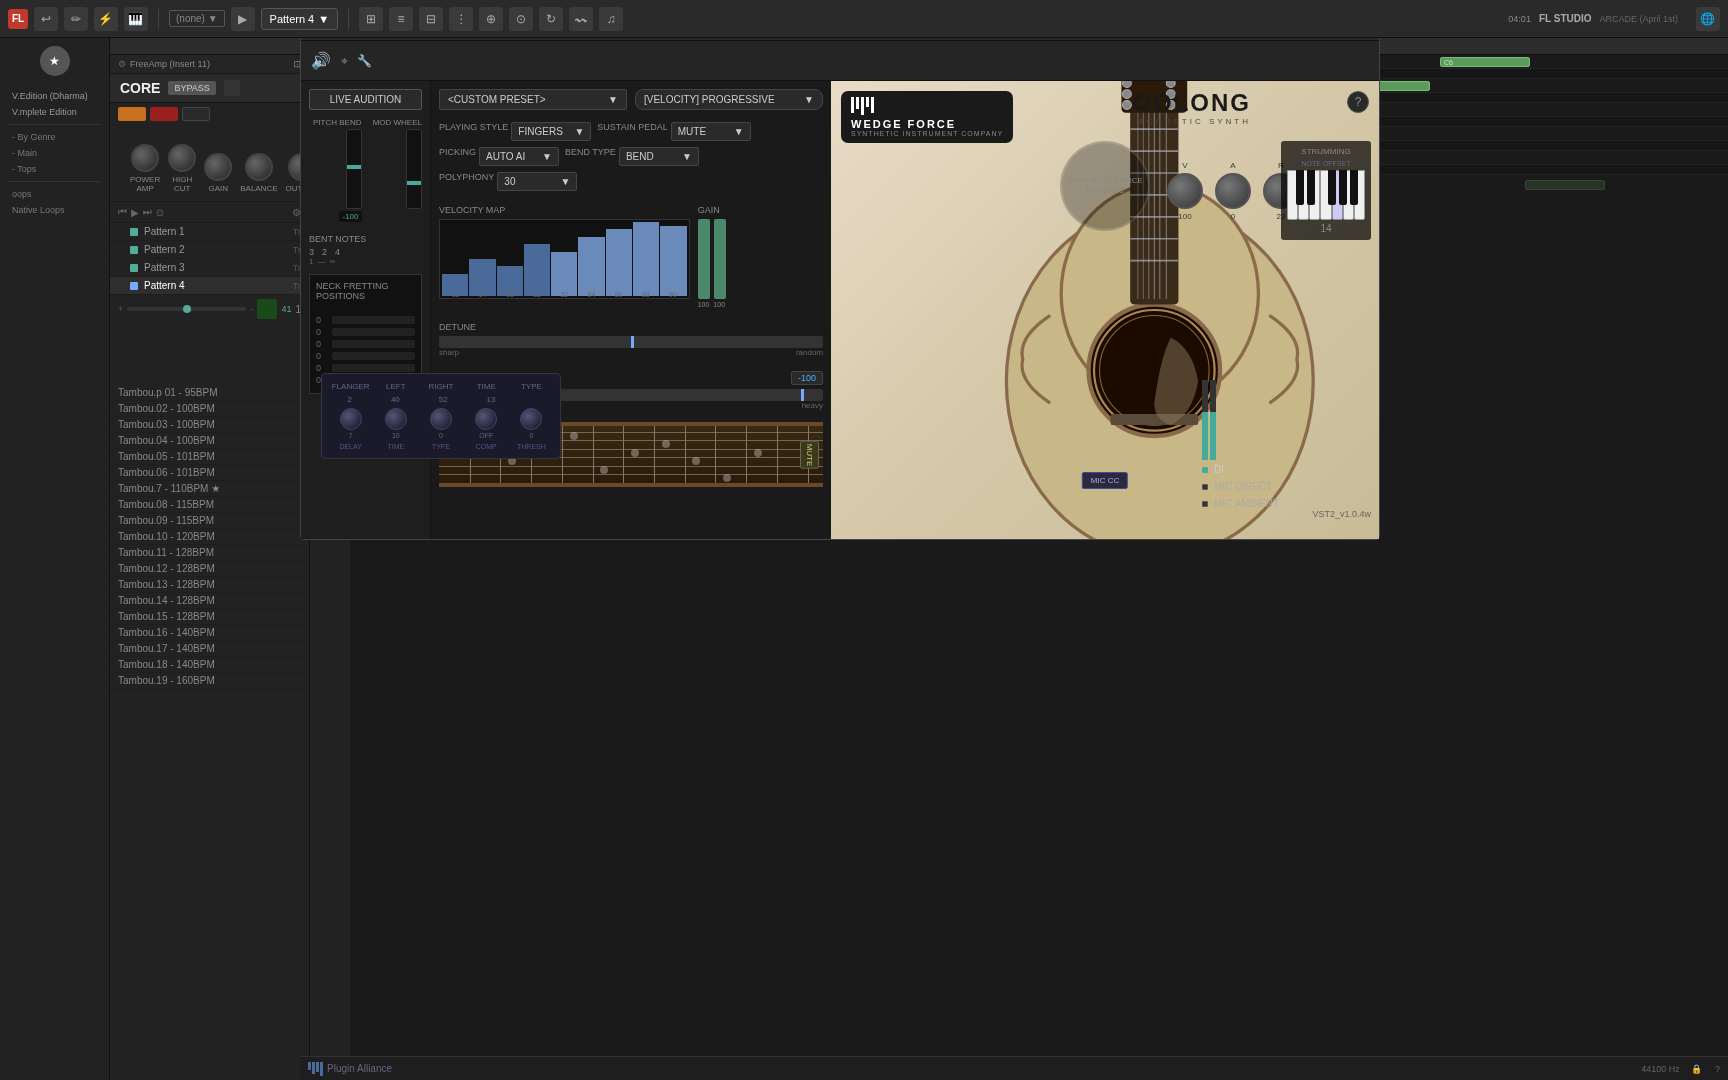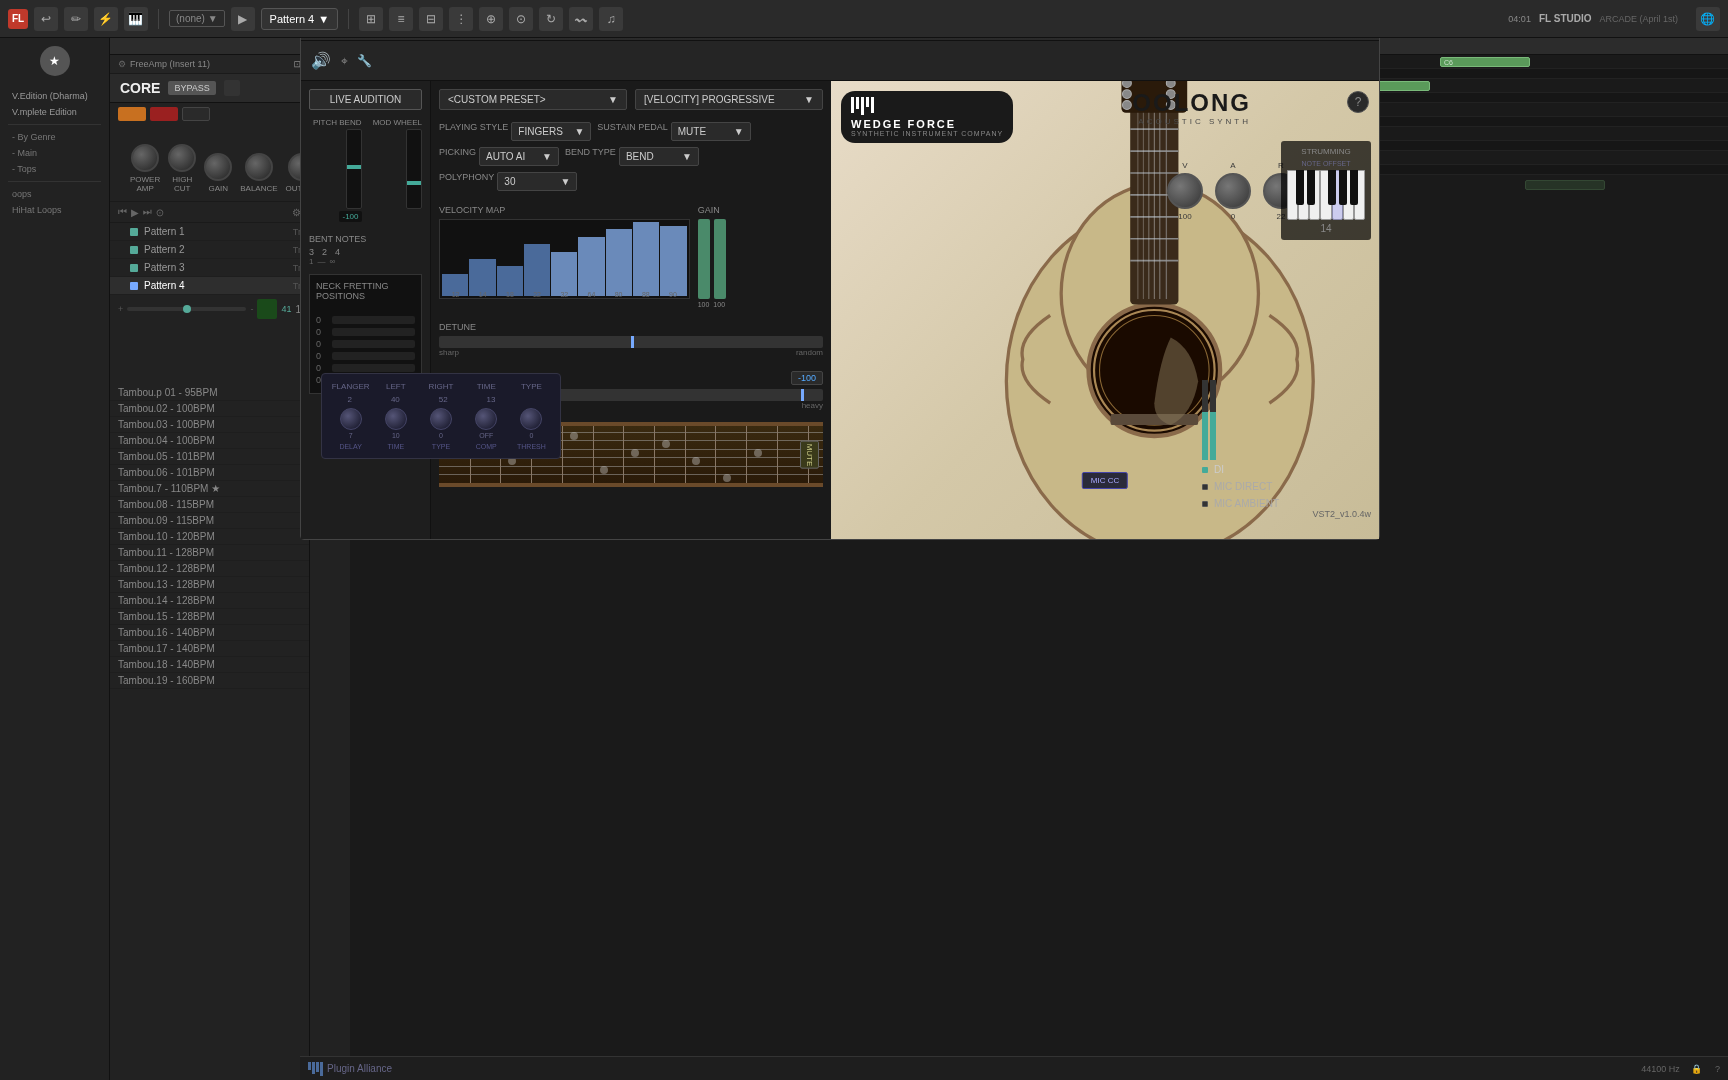--- a/index.html
+++ b/index.html
@@ -383,21 +383,21 @@
       justify-content: space-between;
       cursor: pointer;
     }
     .velocity-dropdown {
       flex: 1;
       background: #2a2a2a;
       border: 1px solid #444;
       color: #ccc;
       padding: 4px 8px;
       font-size: 10px;
-      border-radius: 2px;
+      border-radius: 8px;
       display: flex;
       align-items: center;
       justify-content: space-between;
       cursor: pointer;
     }
 
     
     .velocity-map {
       background: #111;
       border: 1px solid #333;
@@ -809,21 +809,21 @@
 
   <div style="padding: 4px 8px; font-size:9px; color:#666;">
     <div style="padding:3px 4px; color:#999; cursor:pointer;">V.Edition (Dharma)</div>
     <div style="padding:3px 4px; color:#999; cursor:pointer;">V.mplete Edition</div>
     <div style="height:1px; background:#333; margin:4px 0;"></div>
     <div style="padding:3px 4px; color:#777; cursor:pointer;">- By Genre</div>
     <div style="padding:3px 4px; color:#777; cursor:pointer;">- Main</div>
     <div style="padding:3px 4px; color:#777; cursor:pointer;">- Tops</div>
     <div style="height:1px; background:#333; margin:4px 0;"></div>
     <div style="padding:3px 4px; color:#777; cursor:pointer;">oops</div>
-    <div style="padding:3px 4px; color:#777; cursor:pointer;">HiHat Loops</div>
+    <div style="padding:3px 4px; color:#777; cursor:pointer;">Native Loops</div>
   </div>
 </div>
 
 <div id="channel-rack">
   <div class="channel-row">
     <div class="channel-led" style="background:#4a4;"></div>
     <div class="channel-led" style="background:#aaa; width:6px; height:6px;"></div>
     <div class="channel-led" style="background:#aaa; width:6px; height:6px;"></div>
     <div style="color:#888; font-size:10px; padding:0 4px;">3</div>
     <div class="channel-name">808 HiHat</div>
@@ -1285,21 +1285,21 @@
           <circle cx="270" cy="18" r="4" fill="#888" stroke="#aaa" stroke-width="1"></circle>
           <circle cx="270" cy="28" r="4" fill="#888" stroke="#aaa" stroke-width="1"></circle>
           <circle cx="310" cy="8" r="4" fill="#888" stroke="#aaa" stroke-width="1"></circle>
           <circle cx="310" cy="18" r="4" fill="#888" stroke="#aaa" stroke-width="1"></circle>
           <circle cx="310" cy="28" r="4" fill="#888" stroke="#aaa" stroke-width="1"></circle>
 
           <polygon points="295,460 305,460 300,480" fill="#1a1a1a" opacity="0.7"></polygon>
         </svg>
       </div>
 
-      <div style="position:absolute; top:10px; left:10px; background:#1a1a1a; padding:6px 10px; border-radius:14px; z-index:10;">
+      <div style="position:absolute; top:10px; left:10px; background:#1a1a1a; padding:6px 10px; border-radius:7px; z-index:10;">
         <div class="logo-lines">
           <div class="logo-line"></div>
           <div class="logo-line" style="height:12px;"></div>
           <div class="logo-line" style="height:18px;"></div>
           <div class="logo-line" style="height:10px;"></div>
           <div class="logo-line"></div>
         </div>
         <div style="color:#fff; font-size:11px; font-weight:bold; letter-spacing:2px;">WEDGE FORCE</div>
         <div style="color:#888; font-size:7px; letter-spacing:1px;">SYNTHETIC INSTRUMENT COMPANY</div>
       </div>
@@ -1322,20 +1322,23 @@
           <div class="big-knob"></div>
           <div class="knob-val">0</div>
         </div>
         <div class="var-knob">
           <div class="var-label">R</div>
           <div class="big-knob"></div>
           <div class="knob-val">22</div>
         </div>
       </div>
 
+      <div style="position:absolute; top:60px; left:50%; transform:translateX(-50%); width:90px; height:90px; border-radius:50%; background:rgba(0,0,0,0.3); border:2px solid rgba(255,255,255,0.15); display:flex; align-items:center; justify-content:center; text-align:center;">
+        <div style="font-size:8px; color:#888; line-height:1.3;">SYNTHETIC FORCE ENGINE 3</div>
+      </div>
 
       <div class="strumming-panel">
         <div class="strum-title">STRUMMING</div>
         <div style="font-size:7px; color:#668; text-align:center; margin-bottom:3px;">NOTE OFFSET</div>
 
         <div style="position:relative; height:50px;">
           <div style="display:flex; height:50px;">
             <div class="white-key"></div>
             <div class="white-key"></div>
             <div class="white-key"></div>

